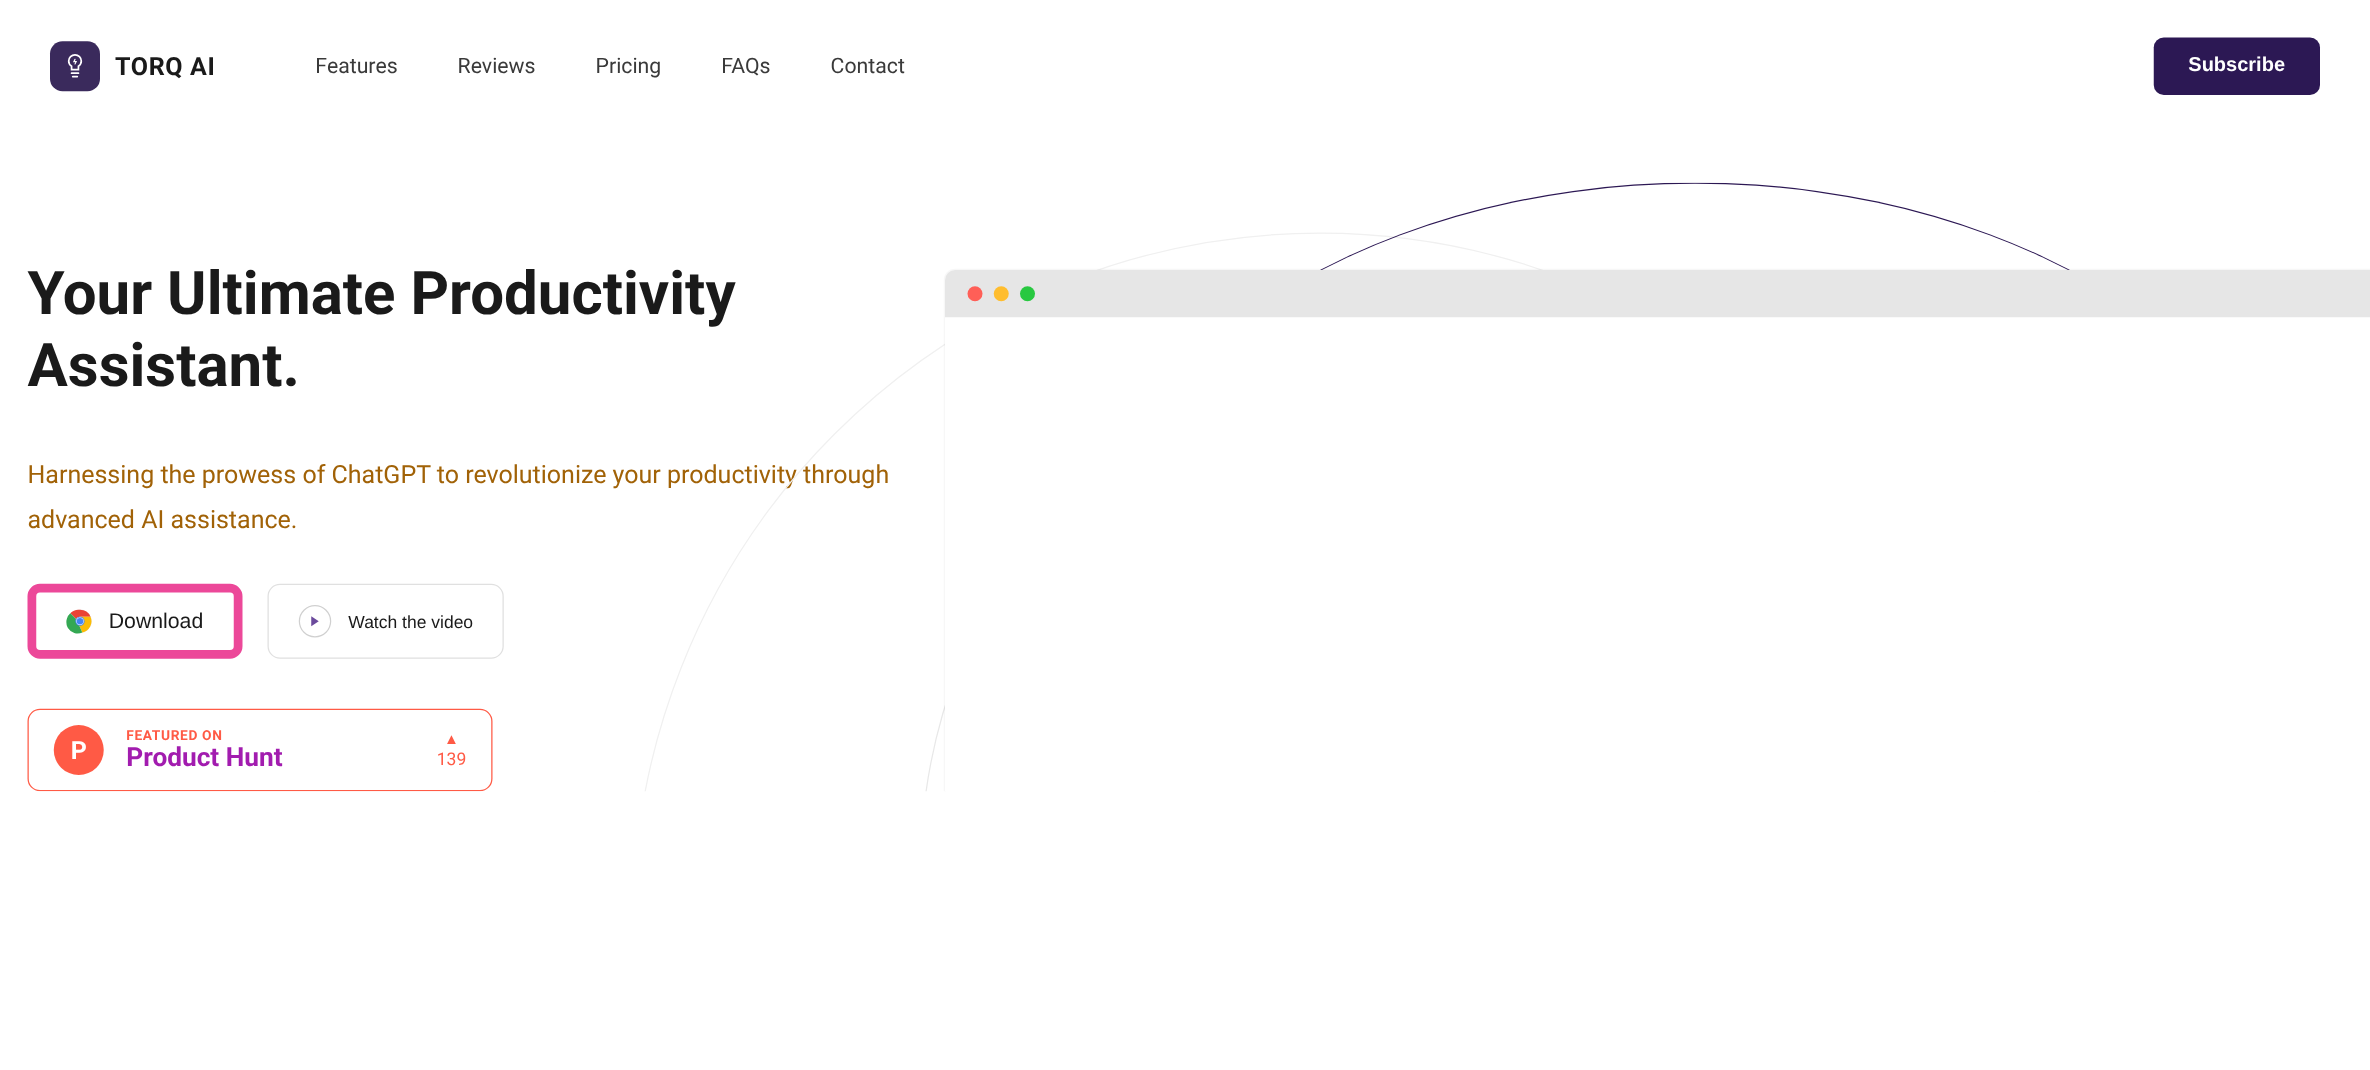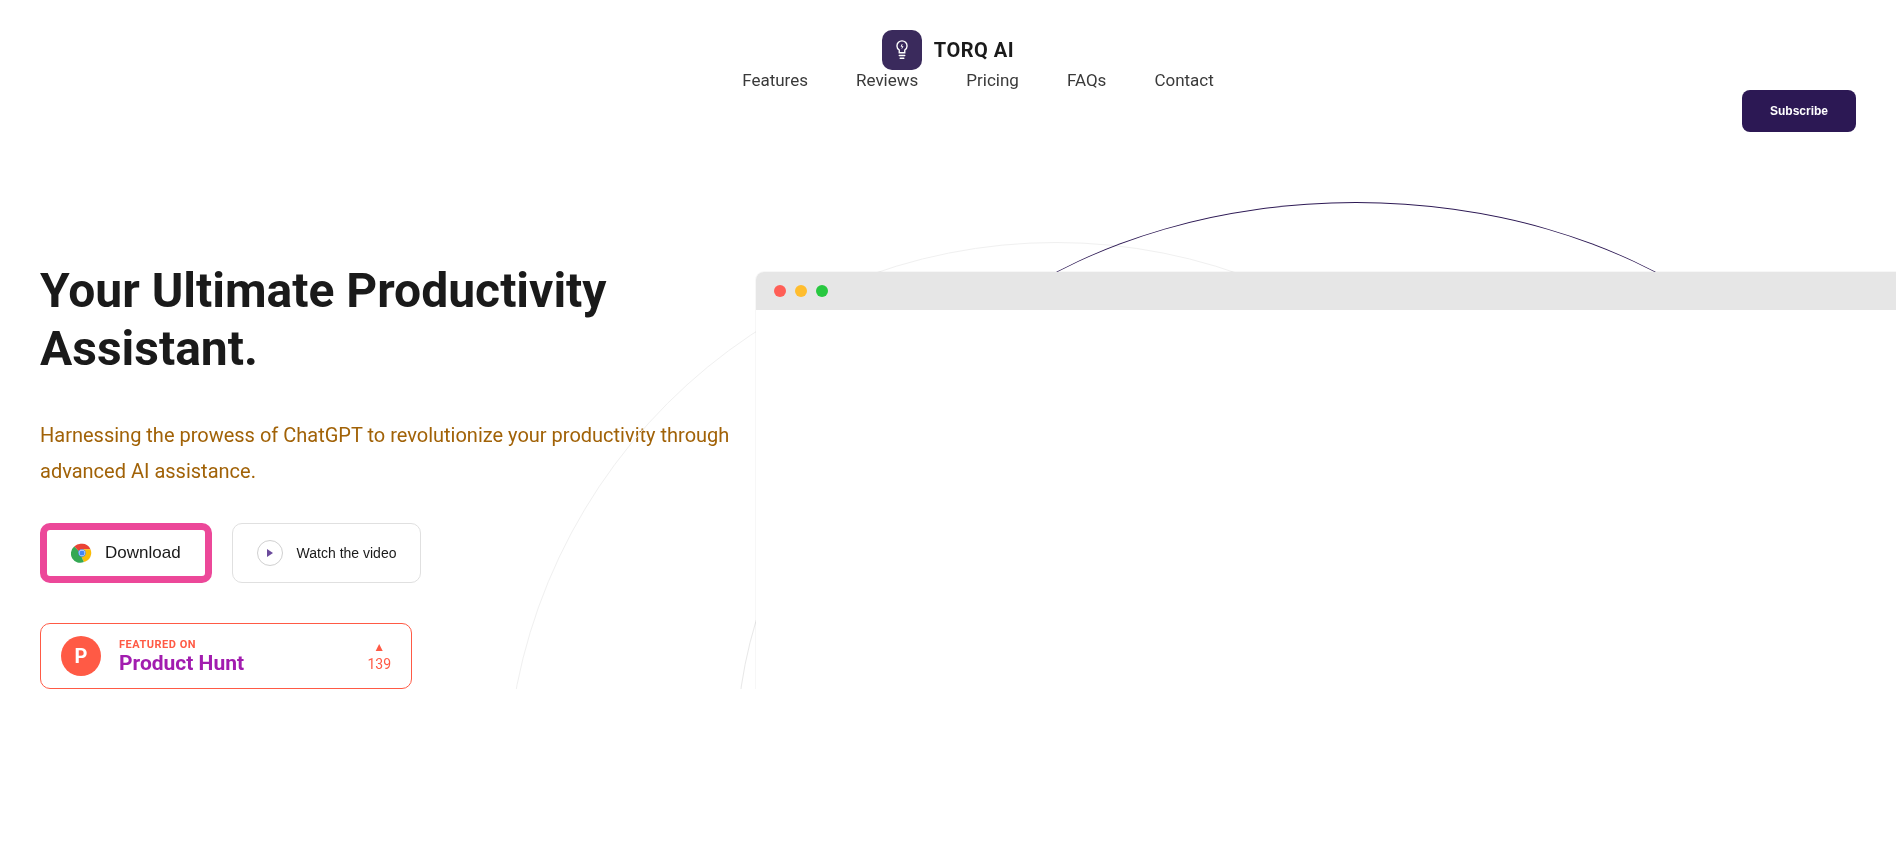--- a/index.html
+++ b/index.html
@@ -12,21 +12,21 @@
   font-family: -apple-system, BlinkMacSystemFont, "Segoe UI", Roboto, Helvetica, Arial, sans-serif;
   background: #ffffff;
   color: #1a1a1a;
   overflow-x: hidden;
 }
 
 .header {
   display: flex;
   align-items: center;
   padding: 30px 40px;
-  flex-direction: column;
+  gap: 20px;
 }
 
 .logo-section {
   display: flex;
   align-items: center;
   gap: 12px;
 }
 
 .logo-icon {
   width: 40px;
@@ -58,28 +58,28 @@
   text-decoration: none;
 }
 
 .subscribe-btn {
   margin-left: auto;
   background: #2c1854;
   color: #ffffff;
   padding: 14px 28px;
   border: none;
   border-radius: 8px;
-  font-size: 12px;
+  font-size: 16px;
   font-weight: 600;
   cursor: pointer;
 }
 
 .hero {
   display: flex;
-  padding: 0 40px;
+  padding: 0 22px;
   position: relative;
   margin-top: 100px;
   align-items: flex-end;
 }
 
 .hero-left {
   flex: 0 0 740px;
   max-width: 740px;
 }
 

